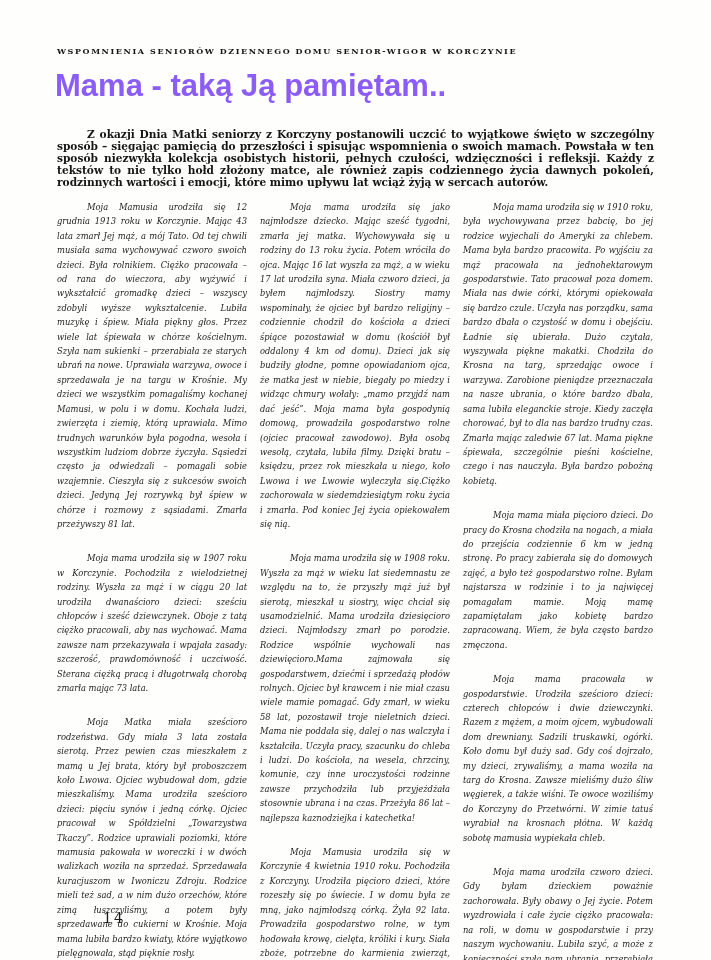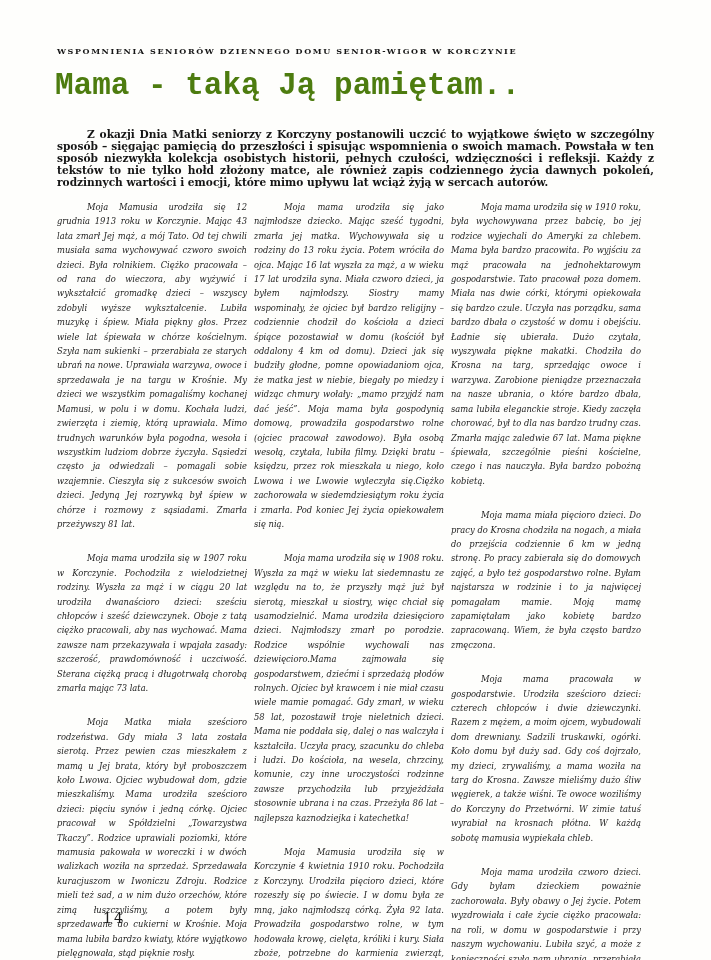--- a/index.html
+++ b/index.html
@@ -15,38 +15,38 @@
 
   .kicker {
     position:absolute; left:57px; top:46px; right:57px;
     font-family:"DejaVu Serif","Liberation Serif",serif;
     font-weight:bold;
     font-size:8px; letter-spacing:1.6px;
     color:#161616;
   }
   .title {
     position:absolute; left:55px; top:68px; right:57px;
-    font-family:Liberation Mono, monospace;
+    font-family:Liberation Sans, sans-serif;
     font-weight:bold;
     font-size:31px;
-    color:#4d7c0f;
+    color:#8b5cf6;
     letter-spacing:0px;
   }
   .intro {
     position:absolute; left:57px; top:128px; width:597px;
     font-weight:bold;
     font-size:10.6px; line-height:12px;
     text-align:justify;
     text-indent:30px;
     color:#161616;
   }
 
   .columns {
     position:absolute; left:57px; top:200px; width:597px; bottom:38px;
-    display:flex; gap:7px;
+    display:flex; gap:13px;
   }
   .col { width:190px; flex:0 0 190px; }
   .col p {
     margin:0 0 20px 0;
     font-style:italic;
     font-size:8.35px;
     line-height:14.4px;
     text-align:justify;
     text-indent:30px;
     color:#222;

